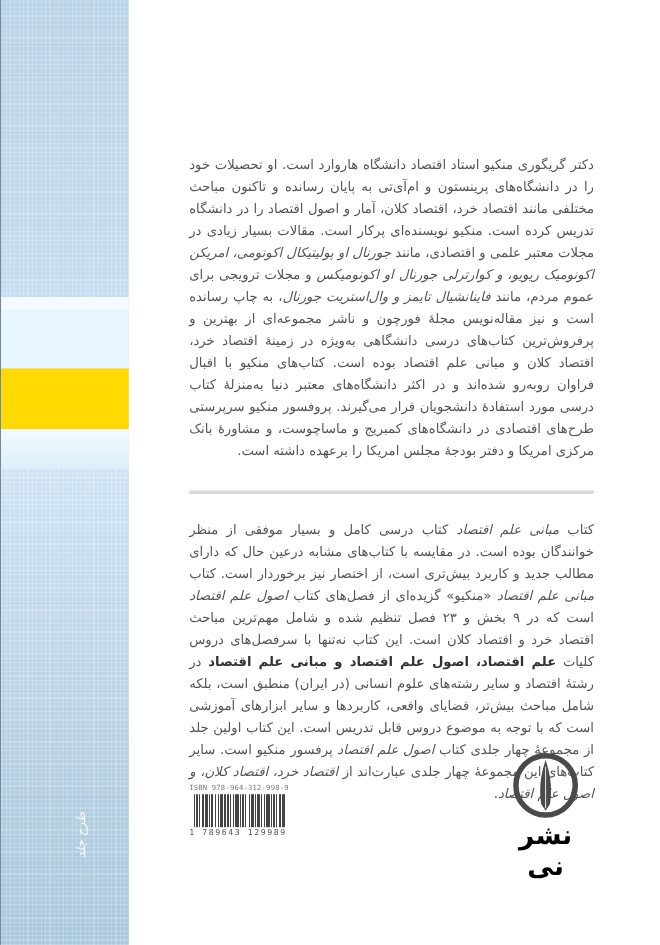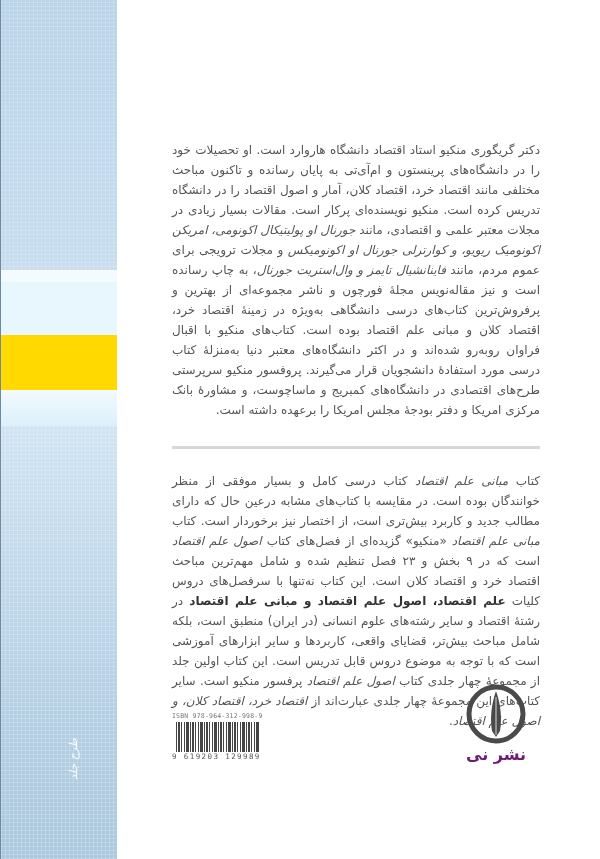--- a/index.html
+++ b/index.html
@@ -51,21 +51,21 @@
   .isbn-top { font-family: "DejaVu Sans Mono", monospace; font-size: 6.5px; color: #777; letter-spacing: 0.2px; }
   .bars {
     height: 30px; margin-top: 2px; margin-left: 4px; width: 84px;
     background: repeating-linear-gradient(90deg,
       #444 0 1px, #fff 1px 2px, #444 2px 4px, #fff 4px 5px, #444 5px 6px, #fff 6px 8px,
       #444 8px 9px, #fff 9px 10px, #444 10px 13px, #fff 13px 14px);
   }
   .isbn-bottom { font-family: "DejaVu Sans Mono", monospace; font-size: 7.5px; color: #555; letter-spacing: 1.4px; }
   .logo { position: absolute; left: 456px; top: 683px; width: 80px; text-align: center; }
   .logo-text {
-    direction: rtl; font-size: 16px; font-weight: bold; color: #701a75;
+    direction: rtl; font-size: 24px; font-weight: bold; color: #000000;
     margin-top: -4px; letter-spacing: 1px;
   }
 </style>
 </head>
 <body>
 
 <div class="spine">
   <div class="spine-band band-white"></div>
   <div class="spine-band band-cyan"></div>
   <div class="spine-band band-yellow"></div>
@@ -82,21 +82,21 @@
   <div class="divider"></div>
 
   <p>
     <span>کتاب </span><em>مبانی علم اقتصاد</em><span> کتاب درسی کامل و بسیار موفقی از منظر خوانندگان بوده است. در مقایسه با کتاب‌های مشابه درعین حال که دارای مطالب جدید و کاربرد بیش‌تری است، از اختصار نیز برخوردار است. کتاب </span><em>مبانی علم اقتصاد</em><span> «منکیو» گزیده‌ای از فصل‌های کتاب </span><em>اصول علم اقتصاد</em><span> است که در ۹ بخش و ۲۳ فصل تنظیم شده و شامل مهم‌ترین مباحث اقتصاد خرد و اقتصاد کلان است. این کتاب نه‌تنها با سرفصل‌های دروس کلیات </span><b>علم اقتصاد، اصول علم اقتصاد و مبانی علم اقتصاد</b><span> در رشتهٔ اقتصاد و سایر رشته‌های علوم انسانی (در ایران) منطبق است، بلکه شامل مباحث بیش‌تر، قضایای واقعی، کاربردها و سایر ابزارهای آموزشی است که با توجه به موضوع دروس قابل تدریس است. این کتاب اولین جلد از مجموعهٔ چهار جلدی کتاب </span><em>اصول علم اقتصاد</em><span> پرفسور منکیو است. سایر کتاب‌های این مجموعهٔ چهار جلدی عبارت‌اند از </span><em>اقتصاد خرد، اقتصاد کلان، و اصول علم اقتصاد</em><span>.</span>
   </p>
 </div>
 
 <div class="barcode">
   <div class="isbn-top">ISBN 978-964-312-998-9</div>
   <div class="bars"></div>
-  <div class="isbn-bottom">9 619203 129989</div>
+  <div class="isbn-bottom">1 789643 129989</div>
 </div>
 
 <div class="logo">
   <svg width="62" height="62" viewBox="0 0 62 62">
     <circle cx="31" cy="31" r="27" fill="none" stroke="#4a4a4a" stroke-width="5"></circle>
     <path d="M31 8 C 26 22, 25 36, 27 48 L 31 54 L 35 48 C 37 36, 36 22, 31 8 Z" fill="#4a4a4a"></path>
     <line x1="31" y1="14" x2="31" y2="52" stroke="#ffffff" stroke-width="0.8"></line>
   </svg>
   <div class="logo-text">نشر نی</div>
 </div>

